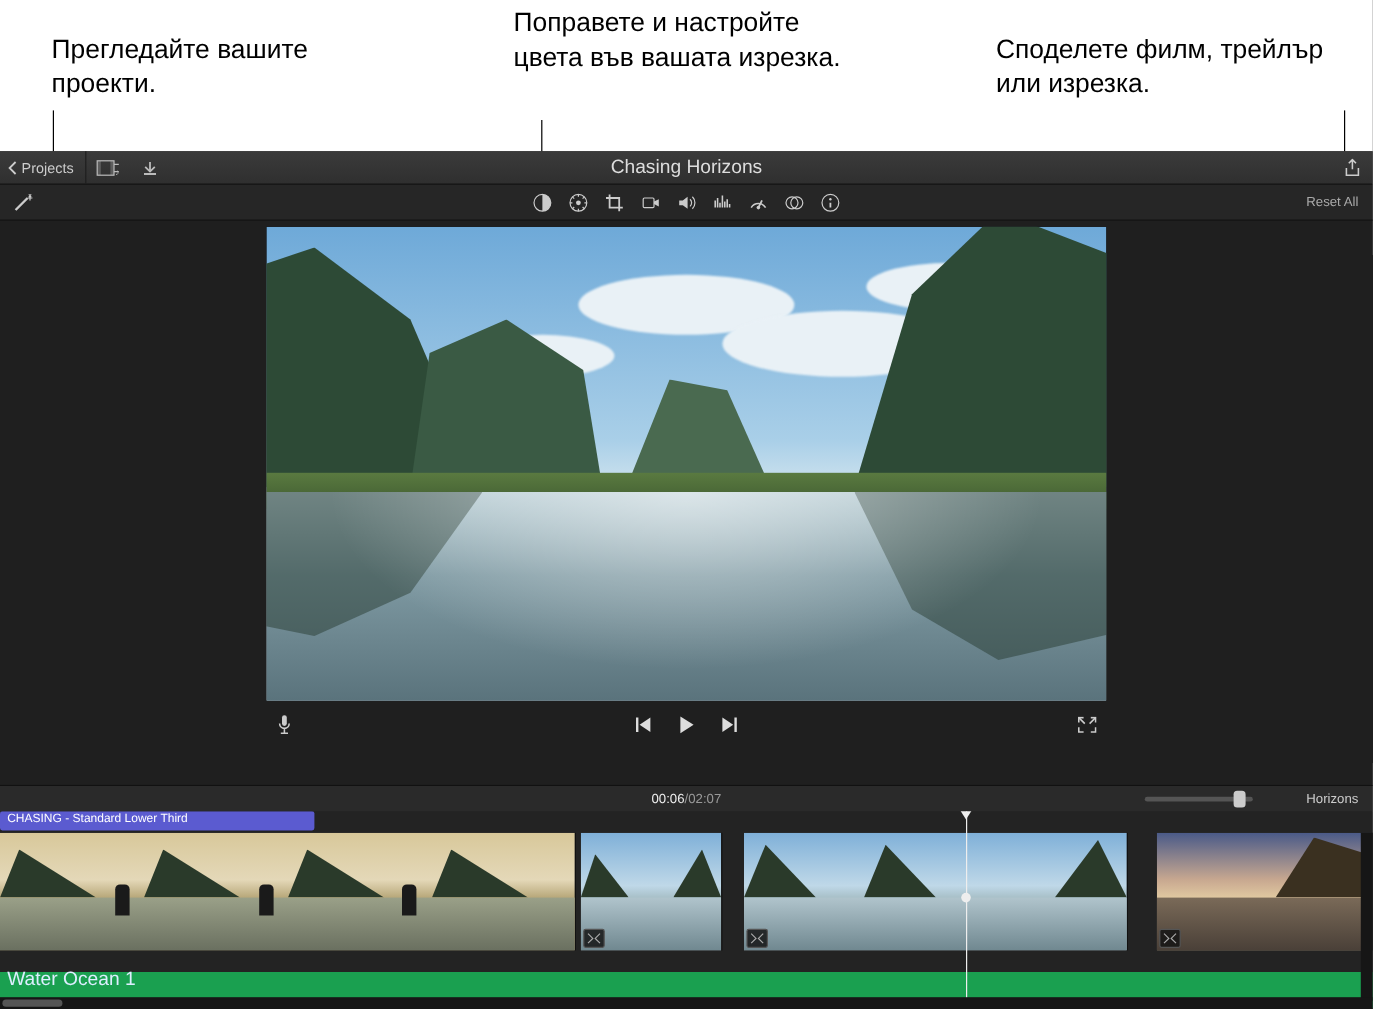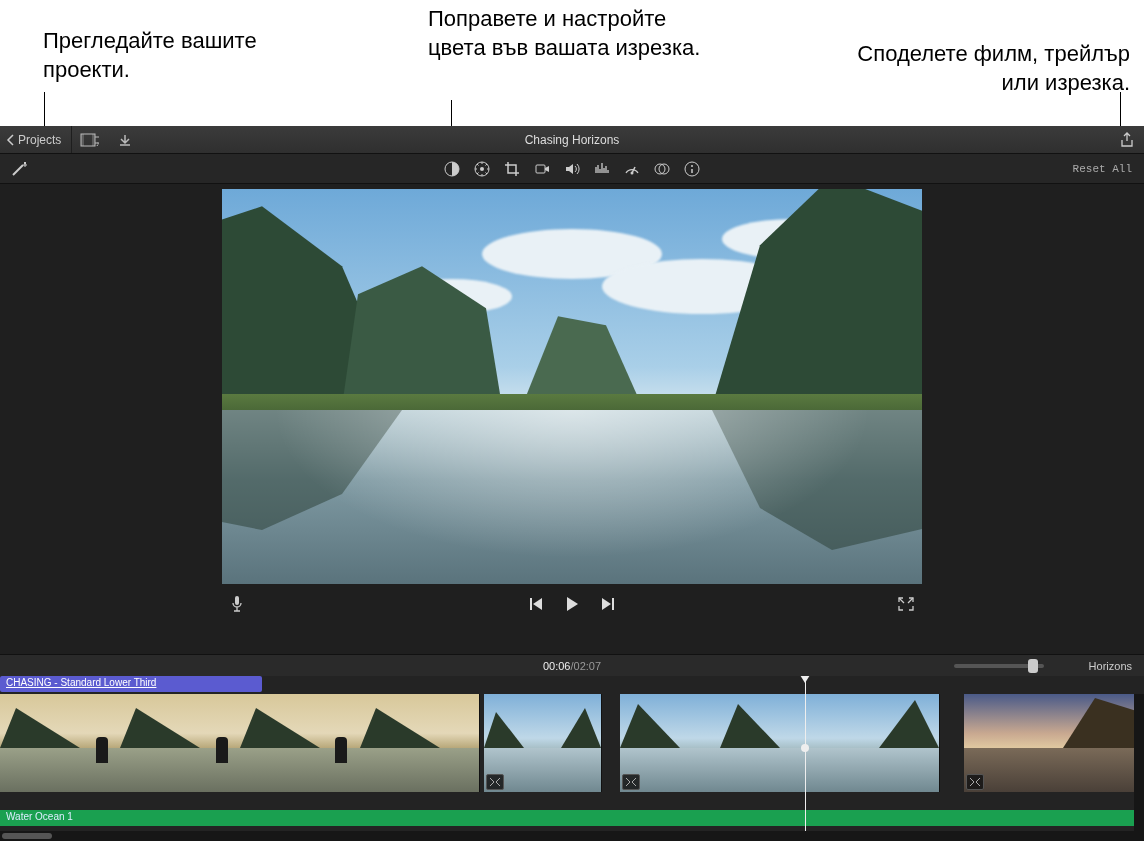--- a/index.html
+++ b/index.html
@@ -53,21 +53,21 @@
     cursor:pointer;
   }
   .import-btn {
     padding: 0 10px;
     display:flex;align-items:center;height:100%;
     cursor:pointer;
   }
   .title {
     position: absolute;
     left: 50%; transform: translateX(-50%);
-    font-size: 12px;
+    font-size: 16px;
     color: #ddd;
   }
   .share-btn {
     position: absolute;
     right: 10px;
     display:flex;align-items:center;height:100%;
     cursor:pointer;
   }
   .adjustbar {
     height: 30px;
@@ -77,21 +77,21 @@
     position:relative;
   }
   .enhance-btn { padding: 0 10px; display:flex;align-items:center;height:100%;cursor:pointer; }
   .adjust-tools {
     position:absolute;left:50%;transform:translateX(-50%);
     display:flex;align-items:center;gap:14px;
   }
   .adjust-tools .tool { cursor:pointer; display:flex;align-items:center; }
   .reset-all {
     position:absolute; right:12px;
-    font-size:11px;color:#aaa;cursor:pointer;font-family:Liberation Mono, monospace;
+    font-size:11px;color:#aaa;cursor:pointer;
   }
   .viewer {
     height: 470px;
     background:#1f1f1f;
     position:relative;
     display:flex;flex-direction:column;align-items:center;
   }
   .video-frame {
     margin-top:5px;
     width: 700px;
@@ -168,21 +168,20 @@
     position:relative;
     overflow:hidden;
   }
   .title-strip {
     position:absolute;left:0;top:0;
     height:16px;
     width:262px;
     background:#5b5bd0;
     color:#fff;font-size:10px;padding:1px 6px;
     border-radius:2px;
-    text-decoration:underline;
   }
   .clips-row {
     position:absolute;left:0;top:18px;height:98px;width:100%;
     display:flex;gap:0;
   }
   .clip {
     height:98px;
     position:relative;overflow:hidden;
     border-right:1px solid #111;
   }
@@ -193,23 +192,23 @@
   .clip.lake .mini-water{background:linear-gradient(#b0c4cc,#708890);}
   .clip .mini-mtn{position:absolute;bottom:45%;background:#2a3a2a;}
   .clip .sil{position:absolute;bottom:30%;left:40%;width:12px;height:26px;background:#1a1a1a;border-radius:4px 4px 0 0;}
   .trans-badge {
     position:absolute;left:2px;bottom:2px;
     width:18px;height:16px;background:rgba(20,20,20,.85);
     border:1px solid #555;border-radius:2px;
     display:flex;align-items:center;justify-content:center;
   }
   .audio-strip {
-    position:absolute;left:0;top:134px;height:16px;width:100%;
+    position:absolute;left:0;top:134px;height:30px;width:100%;
     background:#1aa050;
-    color:#def;font-size:10px;padding:0 6px;line-height:14px;
+    color:#def;font-size:16px;padding:0 6px;line-height:14px;
   }
   .playhead {
     position:absolute;top:0;bottom:0;left:805px;width:1px;background:#eee;
   }
   .playhead::before{
     content:"";position:absolute;top:-1px;left:-5px;
     border-left:5px solid transparent;border-right:5px solid transparent;
     border-top:8px solid #eee;
   }
   .playhead .dot{
@@ -231,21 +230,21 @@
 </style>
 </head>
 <body>
 
 <div class="callout" style="left:43px;top:27px;width:260px">Прегледайте вашите проекти.</div>
 <div class="callout-line" style="left:44px;top:92px;height:46px"></div>
 
 <div class="callout" style="left:428px;top:5px;width:300px">Поправете и настройте цвета във вашата изрезка.</div>
 <div class="callout-line" style="left:451px;top:100px;height:66px"></div>
 
-<div class="callout" style="left:830px;top:40px;width:300px;text-align:right">Споделете филм, трейлър или изрезка.</div>
+<div class="callout" style="left:830px;top:27px;width:300px;">Споделете филм, трейлър или изрезка.</div>
 <div class="callout-line" style="left:1120px;top:92px;height:40px"></div>
 
 <div class="app">
 
   <div class="toolbar">
     <div class="projects-btn">
       <svg width="10" height="12" viewBox="0 0 10 12">
           <path d="M7 1 L2 6 L7 11" stroke="#ccc" stroke-width="1.5" fill="none"></path>
         </svg>
       <span>Projects</span>

